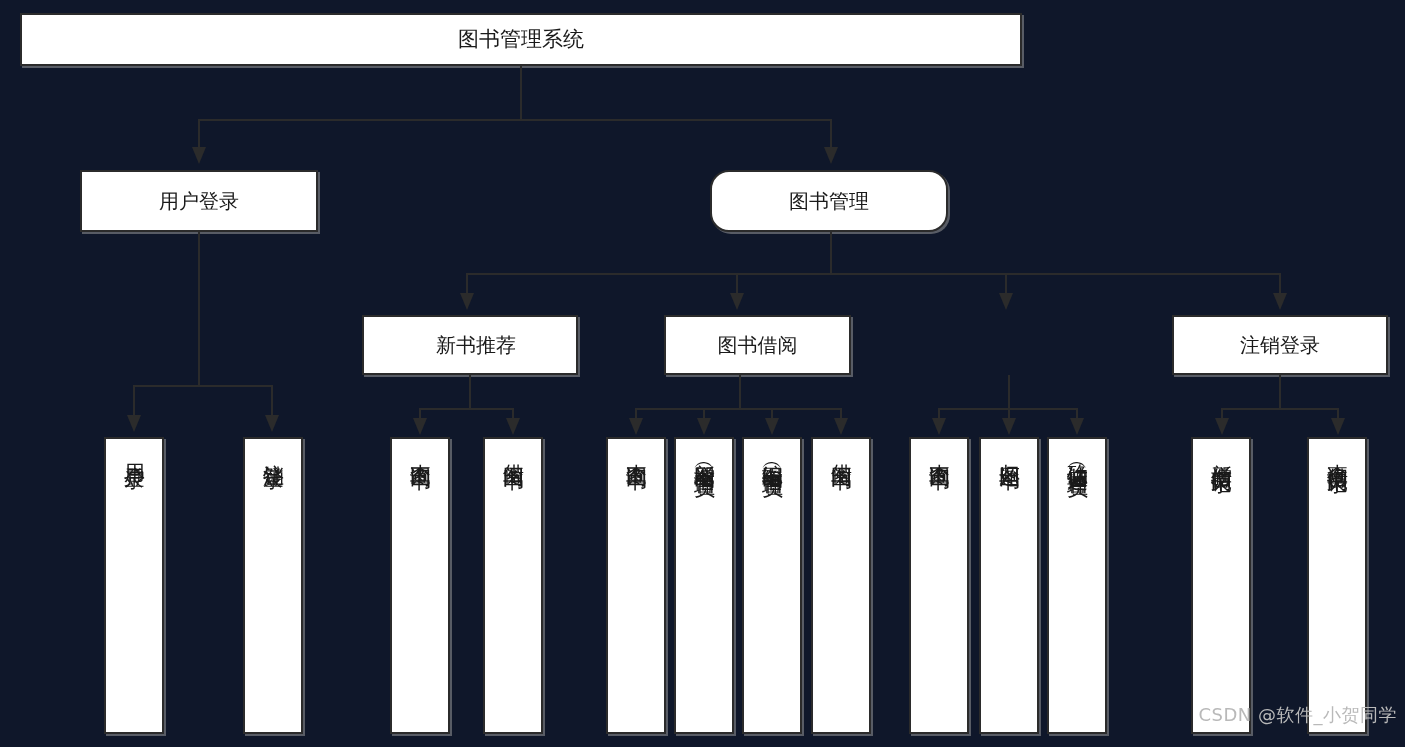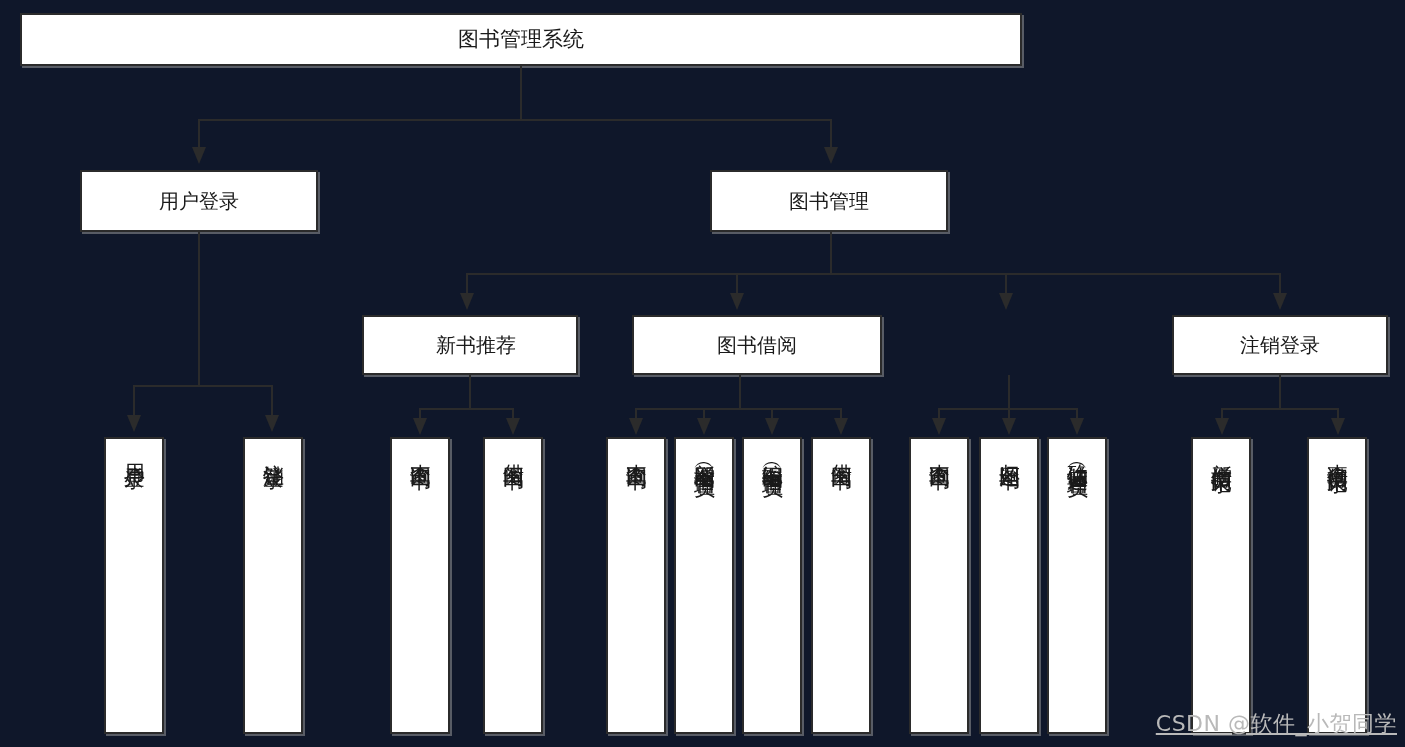--- a/index.html
+++ b/index.html
@@ -69,27 +69,26 @@
     height: 0;
     border-left: 7px solid transparent;
     border-right: 7px solid transparent;
     border-top: 17px solid #2b2b2b;
   }
 
   
   #watermark {
     position: absolute;
     right: 8px;
-    bottom: 8px;
-    font-size: 22px;
+    bottom: 20px;
+    font-size: 18px;
     color: #b9b9b9;
     letter-spacing: 0.5px;
     white-space: nowrap;
     pointer-events: none;
-    text-decoration: underline;
   }
 </style>
 </head>
 <body>
 
 <div id="canvas">
 
   <div class="node node-root" style="left:20px; top:13px; width:1002px; height:53px;">
     <span class="lbl">图书管理系统</span>
   </div>
@@ -100,21 +99,21 @@
 
   <div class="vline" style="left:198px; top:119px; height:30px;"></div>
   <div class="arrow" style="left:192px; top:147px;"></div>
   <div class="vline" style="left:830px; top:119px; height:30px;"></div>
   <div class="arrow" style="left:824px; top:147px;"></div>
 
   <div class="node node-l2" style="left:80px; top:170px; width:238px; height:62px;">
     <span class="lbl">用户登录</span>
   </div>
 
-  <div class="node node-l2" style="left:710px; top:170px; width:238px; height:62px;">
+  <div class="node node-l2" style="left:710px; top:170px; width:238px; height:62px;border-radius:19px;">
     <span class="lbl">图书管理</span>
   </div>
 
   <div class="vline" style="left:198px; top:232px; height:153px;"></div>
   <div class="hline" style="left:133px; top:385px; width:140px;"></div>
   <div class="vline" style="left:133px; top:385px; height:32px;"></div>
   <div class="arrow" style="left:127px; top:415px;"></div>
   <div class="vline" style="left:271px; top:385px; height:32px;"></div>
   <div class="arrow" style="left:265px; top:415px;"></div>
 
@@ -125,21 +124,21 @@
   <div class="vline" style="left:736px; top:273px; height:22px;"></div>
   <div class="arrow" style="left:730px; top:293px;"></div>
   <div class="vline" style="left:1005px; top:273px; height:22px;"></div>
   <div class="arrow" style="left:999px; top:293px;"></div>
   <div class="vline" style="left:1279px; top:273px; height:22px;"></div>
   <div class="arrow" style="left:1273px; top:293px;"></div>
 
   <div class="node node-l3" style="left:362px; top:315px; width:216px; height:60px;padding-left:12px;">
     <span class="lbl">新书推荐</span>
   </div>
-  <div class="node node-l3" style="left:632px; top:315px; width:250px; height:60px;">
+  <div class="node node-l3" style="left:664px; top:315px; width:187px; height:60px;">
     <span class="lbl">图书借阅</span>
   </div>
   <div class="node node-l3" style="left:1172px; top:315px; width:216px; height:60px;">
     <span class="lbl">注销登录</span>
   </div>
 
   <div class="vline" style="left:469px; top:375px; height:33px;"></div>
   <div class="hline" style="left:419px; top:408px; width:95px;"></div>
   <div class="vline" style="left:419px; top:408px; height:12px;"></div>
   <div class="arrow" style="left:413px; top:418px;"></div>

